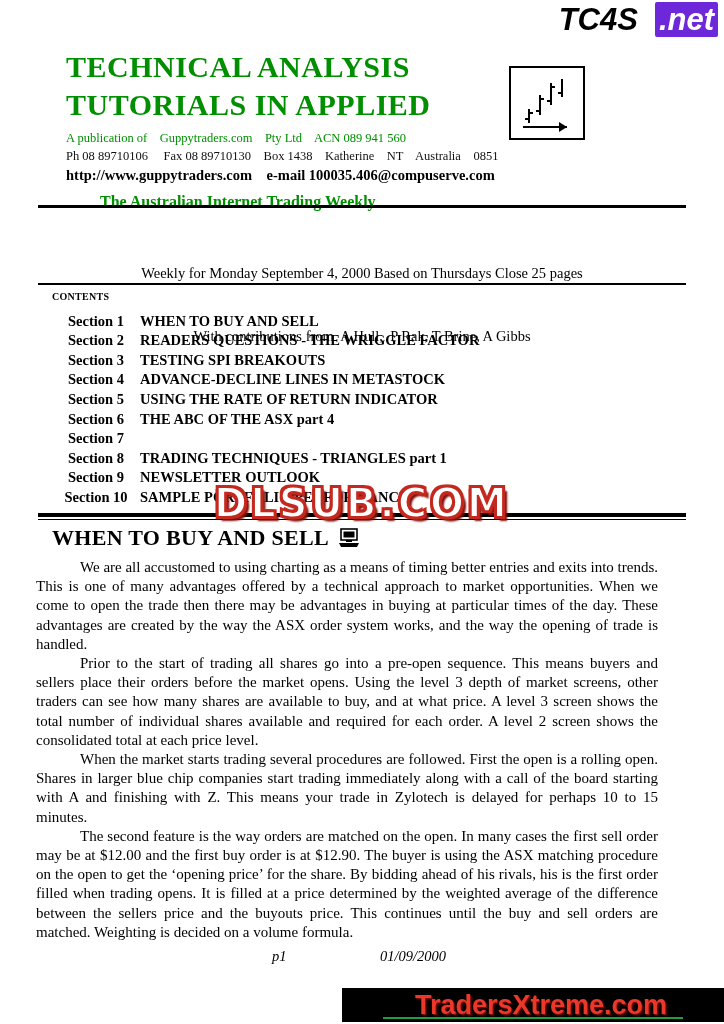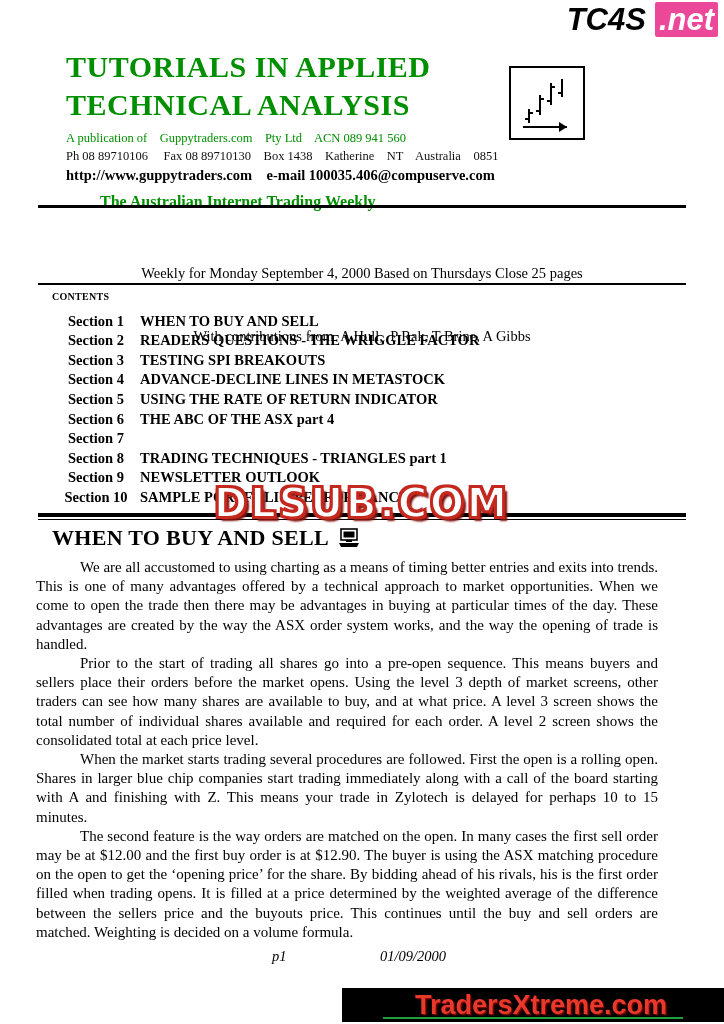--- a/index.html
+++ b/index.html
@@ -3,21 +3,21 @@
 <meta charset="utf-8">
 <style>
   html,body{margin:0;padding:0;background:#888;}
   .page{position:relative;width:724px;height:1024px;background:#ffffff;overflow:hidden;
         font-family:"Liberation Serif","DejaVu Serif",serif;color:#000;}
 
   
   .tc4s{position:absolute;top:2px;right:6px;font-family:"Liberation Sans","DejaVu Sans",sans-serif;
         font-style:italic;font-weight:bold;font-size:31px;line-height:36px;white-space:nowrap;}
   .tc4s .blk{color:#000;}
-  .tc4s .net{background:#ec4899;color:#fff;padding:0 4px;margin-left:9px;border-radius:2px;}
+  .tc4s .net{background:#6d28d9;color:#fff;padding:0 4px;margin-left:17px;border-radius:2px;}
 
   
   .masthead{position:absolute;left:66px;top:48px;width:470px;}
   .m-title{font-size:30px;font-weight:bold;color:#008f00;line-height:38px;letter-spacing:.5px;}
   .m-pub{margin-top:7px;font-size:12.5px;color:#008f00;white-space:pre-wrap;}
   .m-contact{margin-top:3px;font-size:12.5px;color:#111;white-space:pre-wrap;}
   .m-web{margin-top:3px;font-size:14.5px;font-weight:bold;white-space:pre-wrap;}
   .m-tagline{margin-top:9px;margin-left:34px;font-size:16px;font-weight:bold;color:#008f00;}
 
   .chartbox{position:absolute;left:509px;top:66px;width:72px;height:70px;border:2px solid #000;
@@ -71,22 +71,22 @@
 </head>
 <body>
 
 <div class="page">
 
   <div class="tc4s">
     <span class="blk">TC4S</span><span class="net">.net</span>
   </div>
 
   <div class="masthead">
+    <div class="m-title">TECHNICAL ANALYSIS</div>
     <div class="m-title">TUTORIALS IN APPLIED</div>
-    <div class="m-title">TECHNICAL ANALYSIS</div>
     <div class="m-pub">A publication of    Guppytraders.com    Pty Ltd    ACN 089 941 560</div>
     <div class="m-contact">Ph 08 89710106     Fax 08 89710130    Box 1438    Katherine    NT    Australia    0851</div>
     <div class="m-web">http://www.guppytraders.com    e-mail 100035.406@compuserve.com</div>
     <div class="m-tagline">The Australian Internet Trading Weekly</div>
   </div>
 
   <div class="chartbox">
     <svg width="64" height="60" viewBox="0 0 64 60">
       <g stroke="#000" stroke-width="2" fill="none">
         <path d="M14 50 V36"></path>

